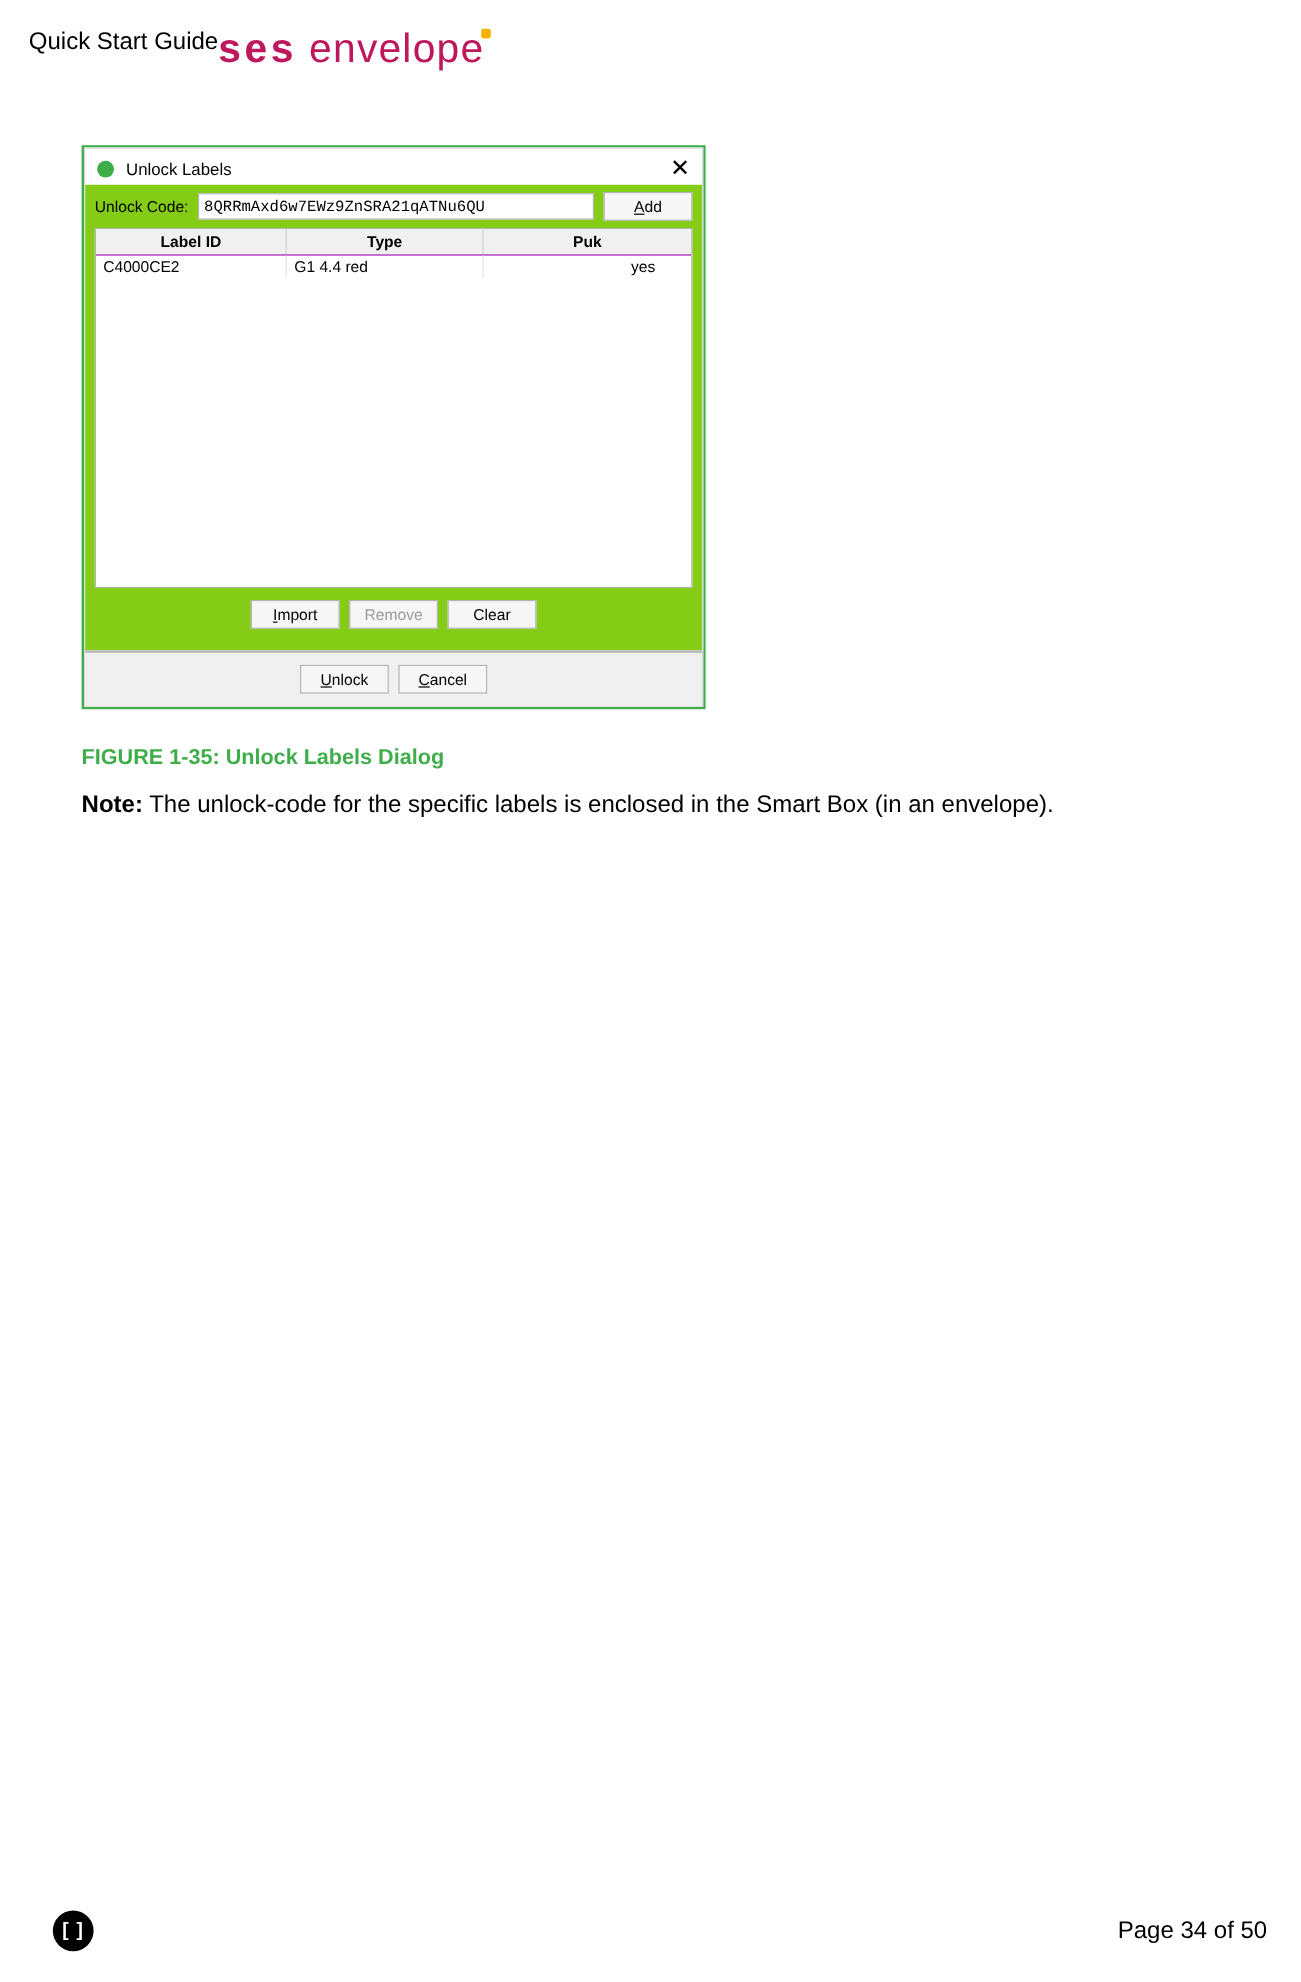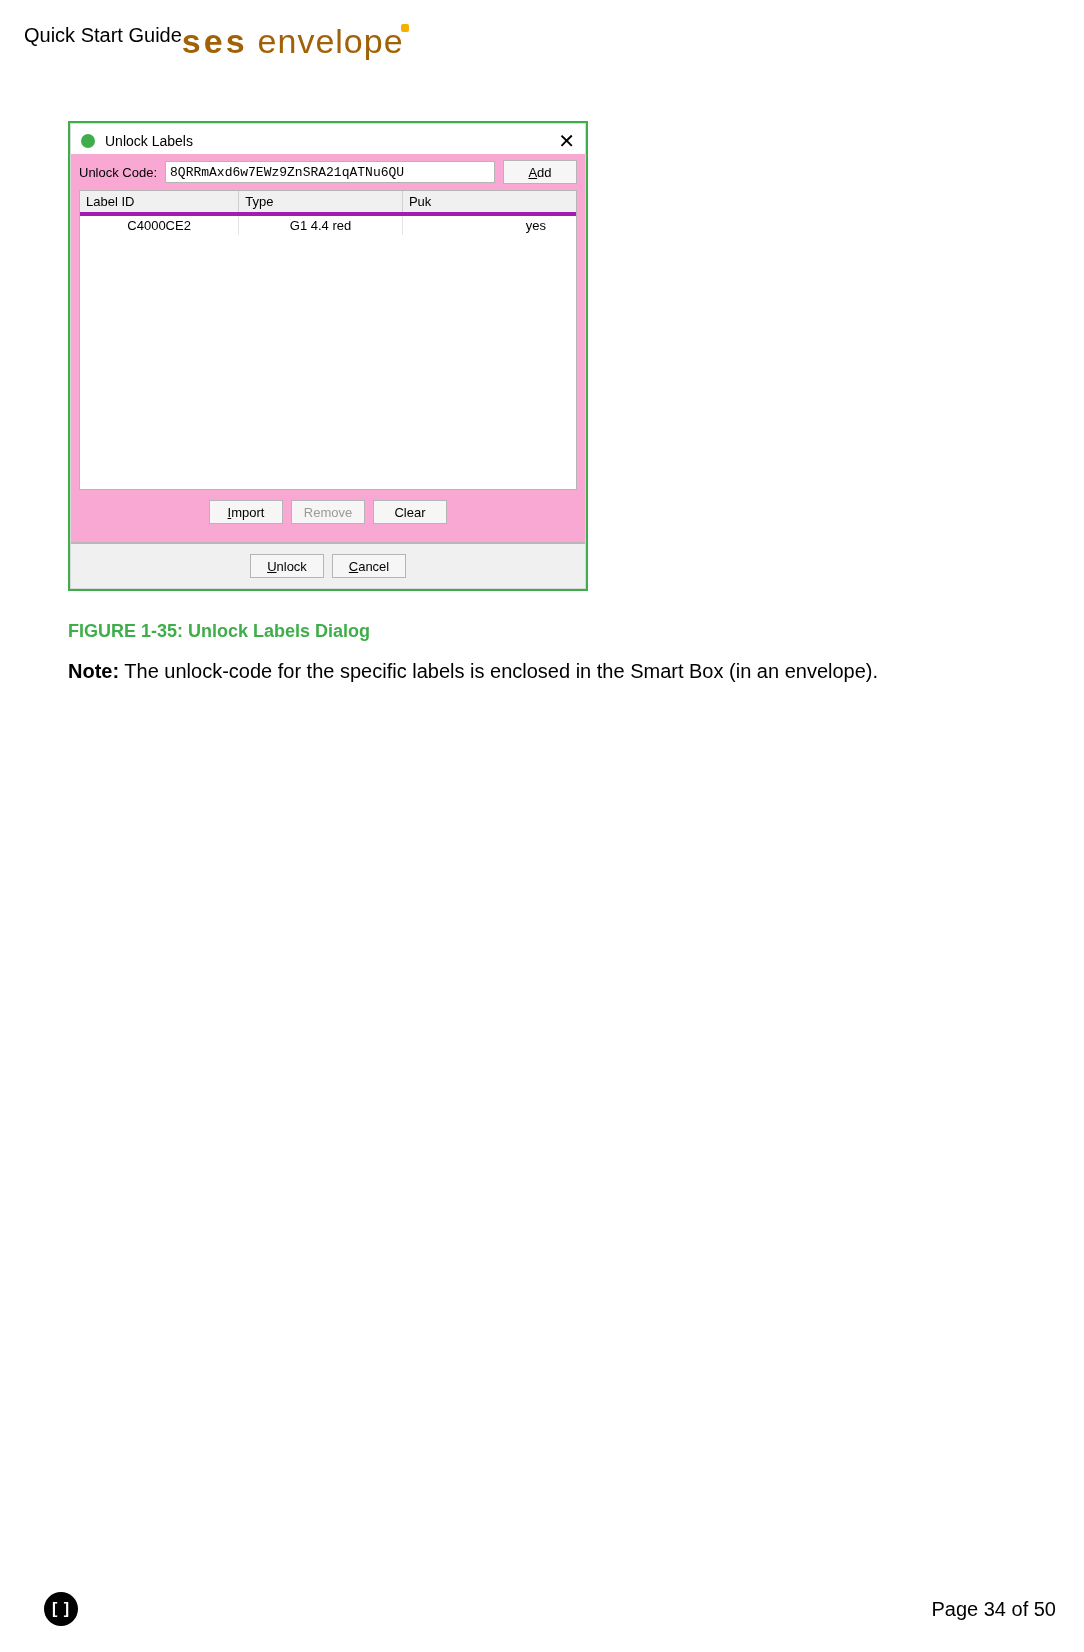--- a/index.html
+++ b/index.html
@@ -24,21 +24,21 @@
     justify-content: flex-start;
     align-items: flex-start;
   }
   .header-title {
     font-size: 20px;
     margin-top: 2px;
   }
   .brand {
     font-size: 34px;
     letter-spacing: 1px;
-    color: #a16207;
+    color: #be185d;
     font-weight: 300;
     display: flex;
     align-items: baseline;
     gap: 10px;
   }
   .brand .bold { font-weight: 700; letter-spacing: 3px; }
   .brand .light { font-weight: 300; }
   .brand .dot {
     display: inline-block;
     width: 8px; height: 8px;
@@ -79,21 +79,21 @@
   .dlg-title .close {
     width: 40px;
     text-align: right;
     font-size: 20px;
     line-height: 14px;
     padding: 2px 0;
     cursor: default;
   }
   .dlg-body {
     padding: 6px 8px 8px 8px;
-    background: #f9a8d4;
+    background: #84cc16;
   }
   .row {
     display: flex;
     align-items: center;
     gap: 8px;
     margin-bottom: 6px;
   }
   .row label { white-space: nowrap; }
   .row input[type=text] {
     flex: 1 1 auto;
@@ -129,32 +129,31 @@
     height: 300px;
     box-sizing: border-box;
     overflow: hidden;
   }
   .grid table {
     width: 100%;
     border-collapse: collapse;
     font-size: 13px;
   }
   .grid th {
-    text-align: left;
-    font-weight: 400;
+    text-align: center;
+    font-weight: 700;
     background: #f0f0f0;
     border-right: 1px solid #d0d0d0;
-    border-bottom: 4px solid #a21caf;
+    border-bottom: 1px solid #a21caf;
     padding: 3px 6px;
   }
   .grid td {
     border-right: 1px solid #e4e4e4;
     padding: 2px 6px;
     vertical-align: top;
-    text-align: center;
   }
   .grid td:last-child, .grid th:last-child { border-right: none; }
   .grid td.right { text-align: right; padding-right: 30px; }
 
   .btn-row {
     display: flex;
     justify-content: center;
     gap: 8px;
     padding: 10px 0;
   }

